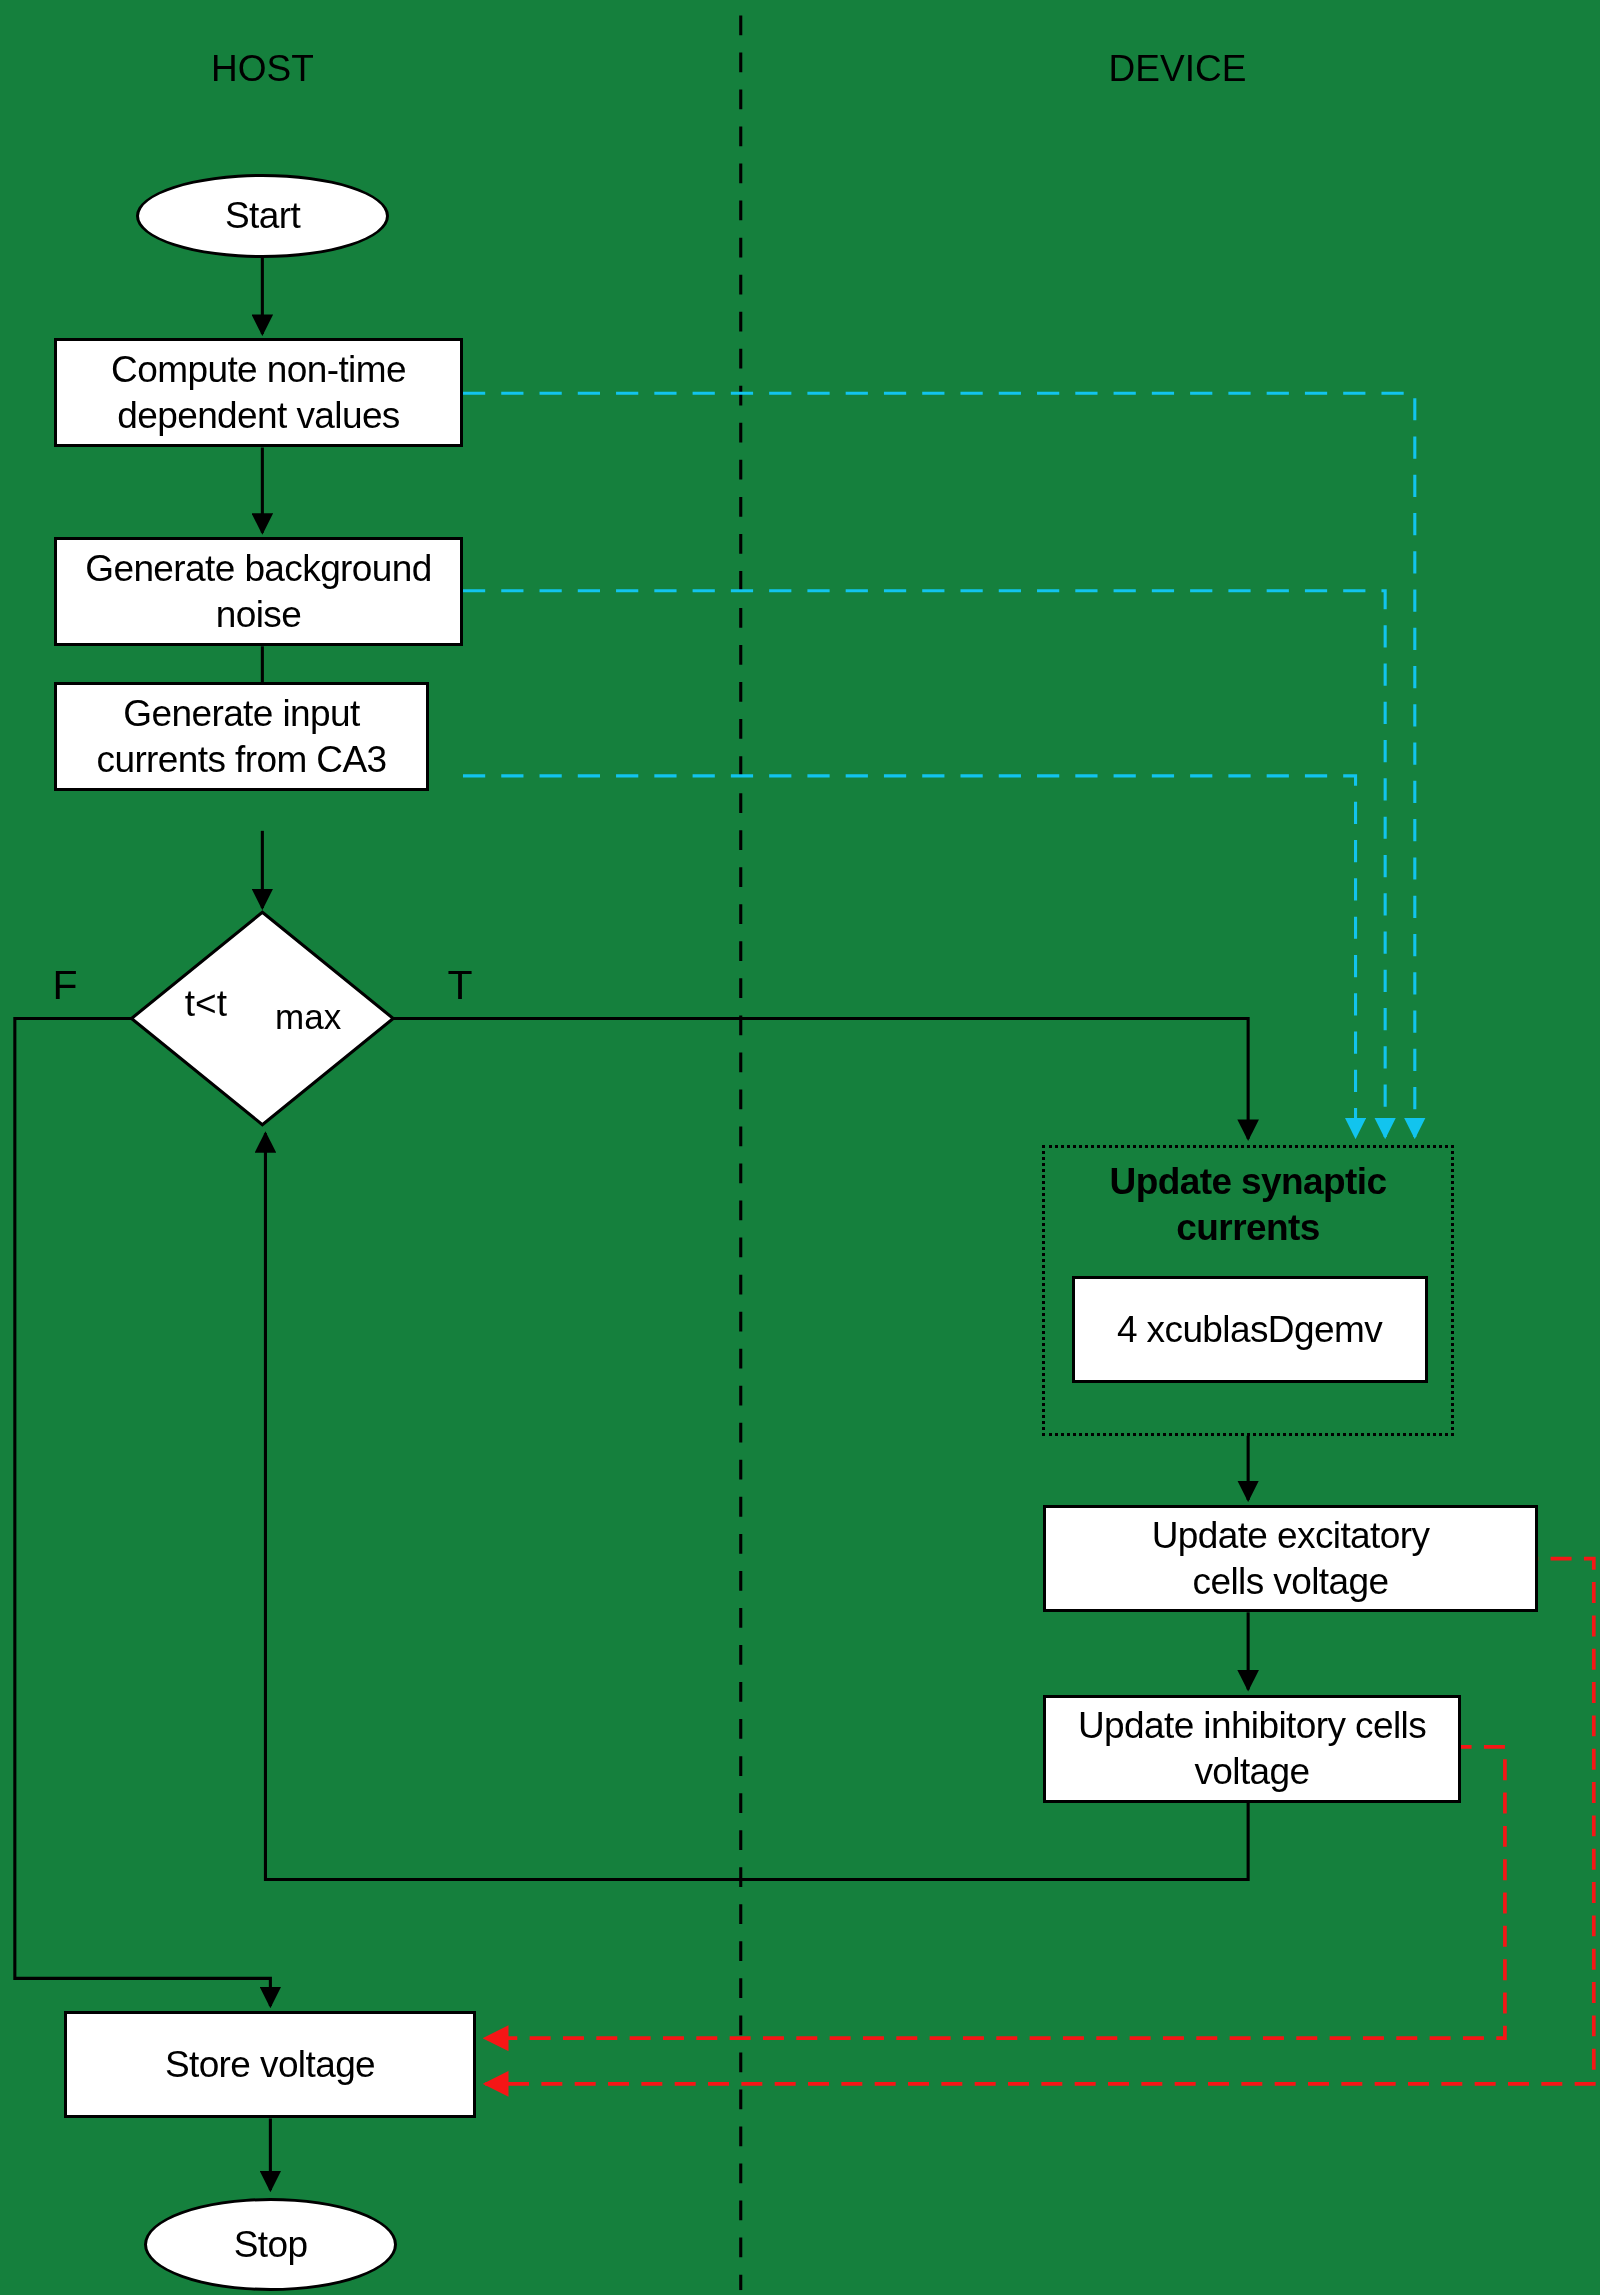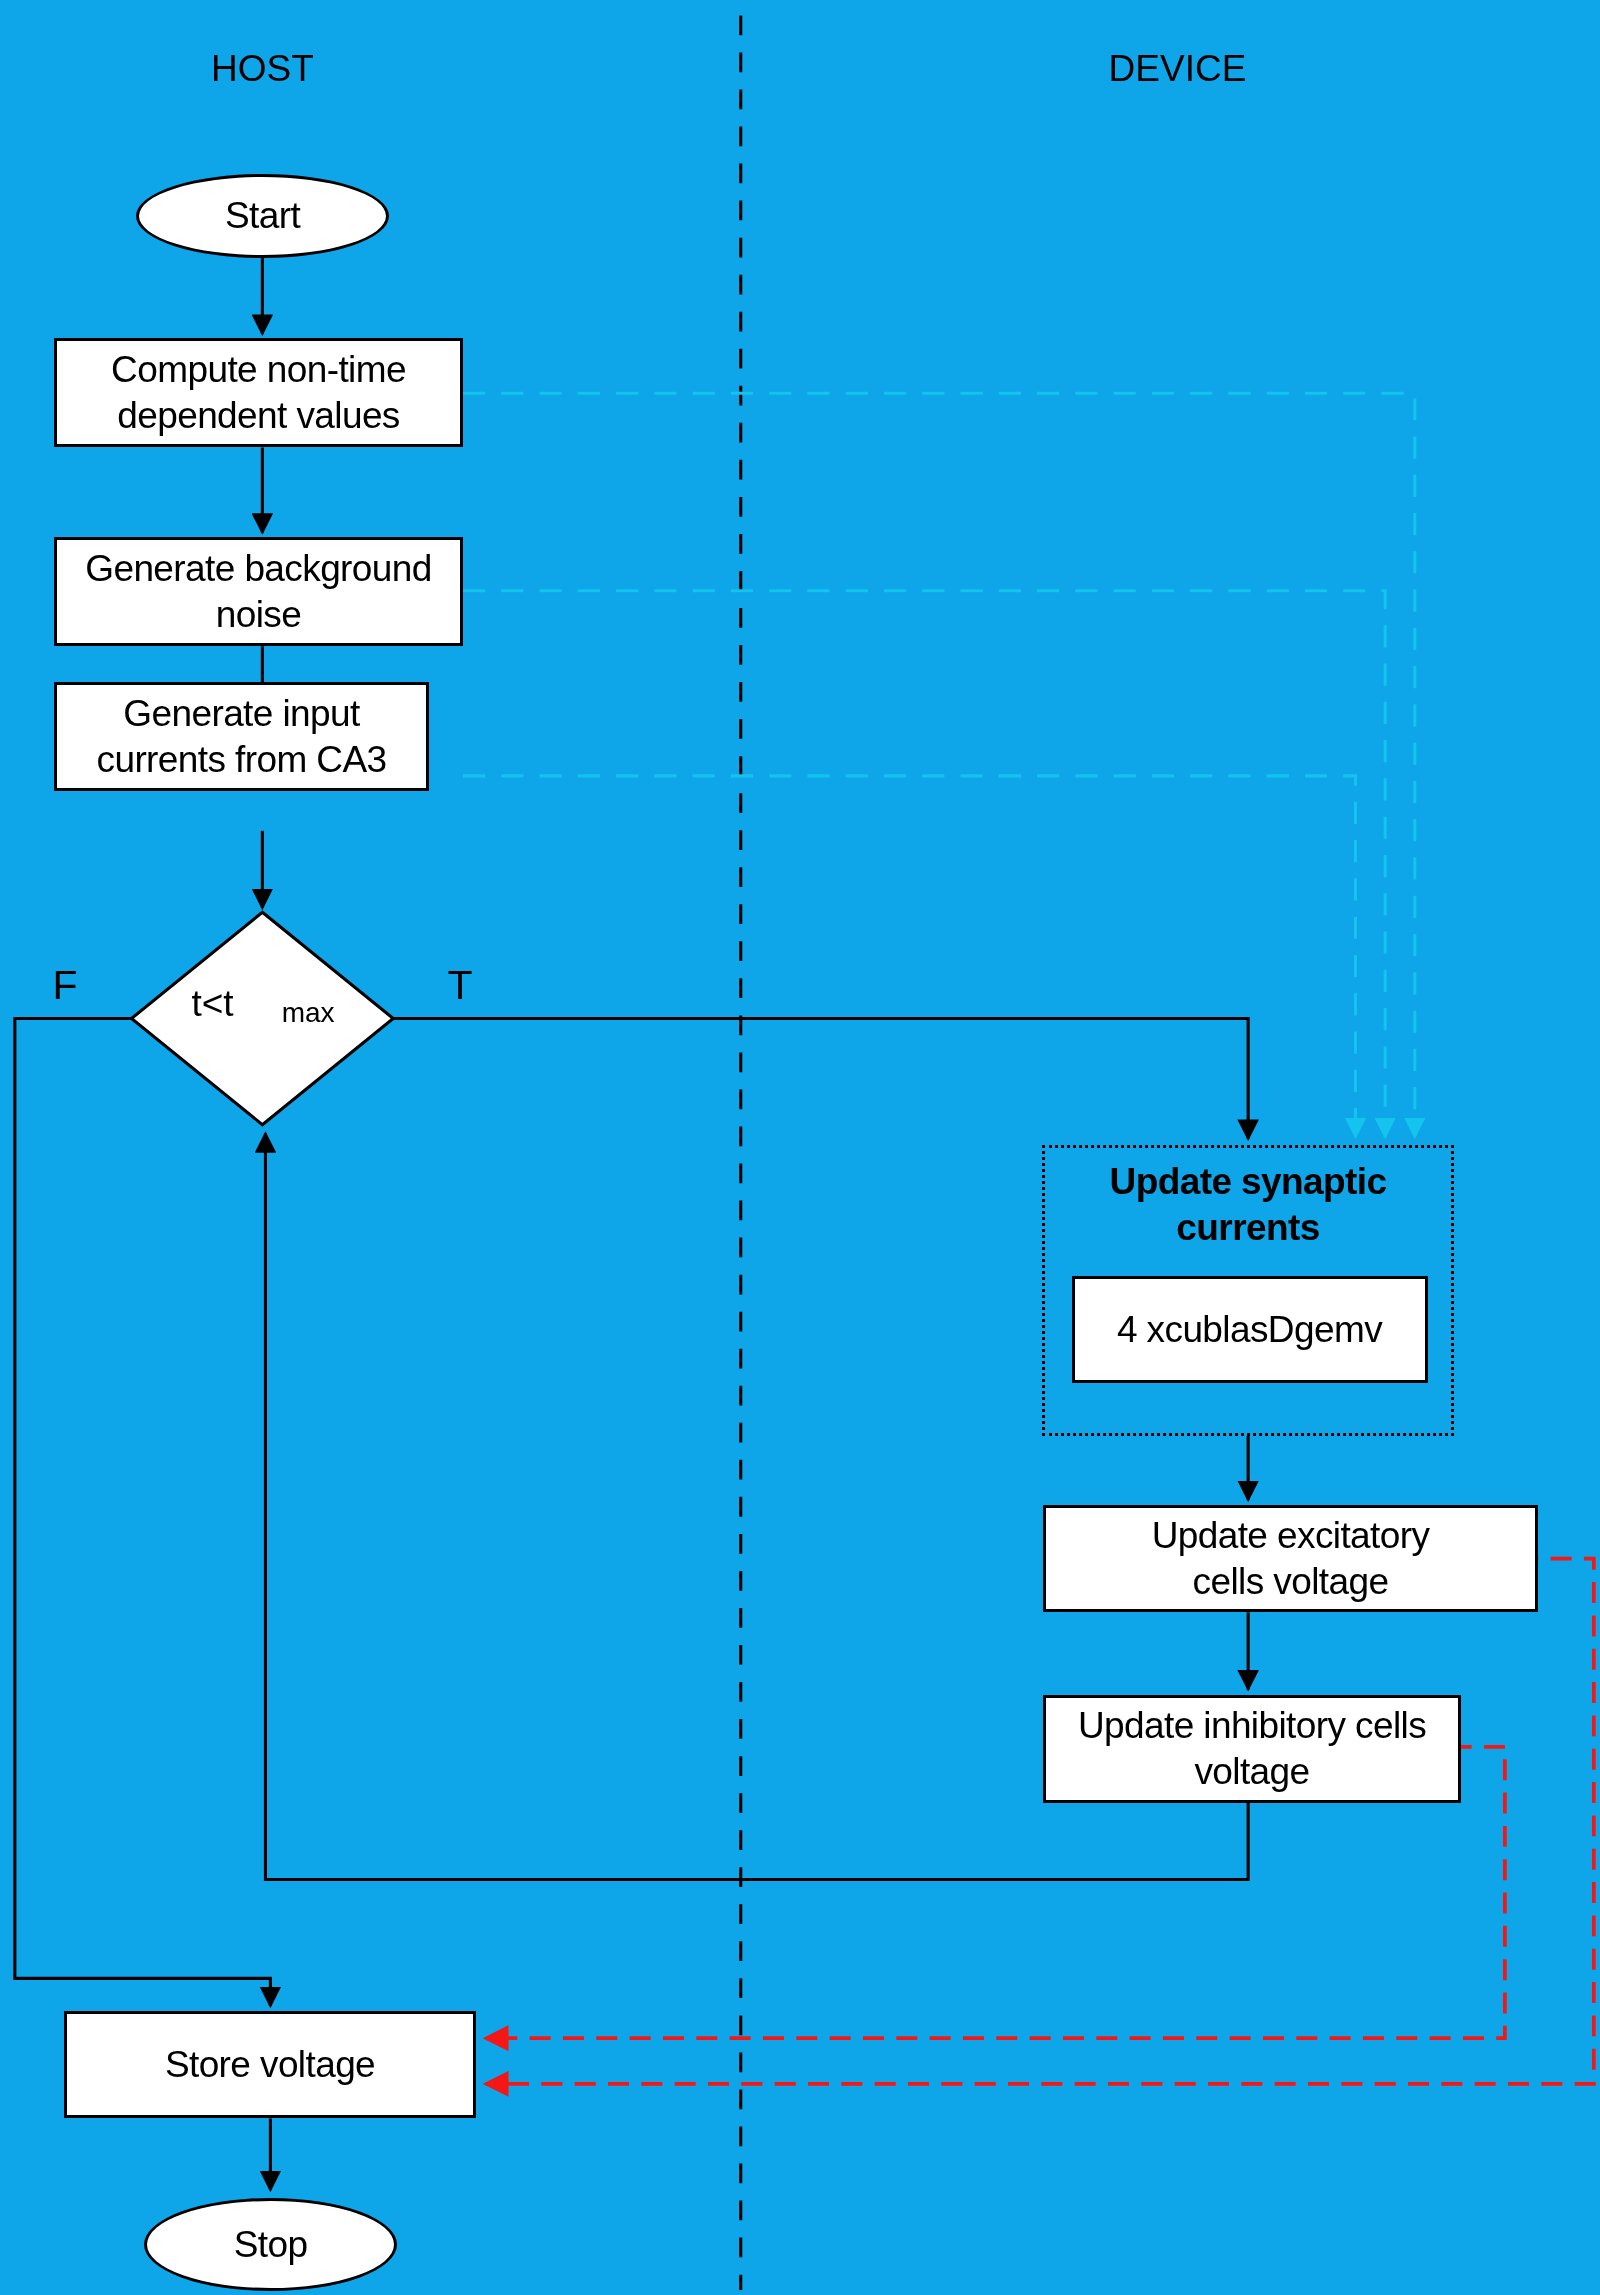--- a/index.html
+++ b/index.html
@@ -4,21 +4,21 @@
 <style>
   html, body {
     margin: 0;
     padding: 0;
     background: #ffffff;
   }
   #canvas {
     position: relative;
     width: 1600px;
     height: 2295px;
-    background: #0ea5e9;
+    background: #15803d;
     font-family: "Liberation Sans", sans-serif;
     color: #000000;
     overflow: hidden;
   }
   #wires {
     position: absolute;
     left: 0;
     top: 0;
     width: 1600px;
     height: 2295px;
@@ -76,21 +76,21 @@
     width: 262px;
     height: 80px;
     display: flex;
     align-items: flex-start;
     justify-content: center;
     font-size: 37px;
     background: transparent;
     border: none;
   }
   .sub {
-    font-size: 28px;
+    font-size: 35px;
     position: relative;
     top: 13.6px;
     margin-left: 48px;
   }
   .two-line div { white-space: nowrap; }
 </style>
 </head>
 <body>
 
 <div id="canvas">

